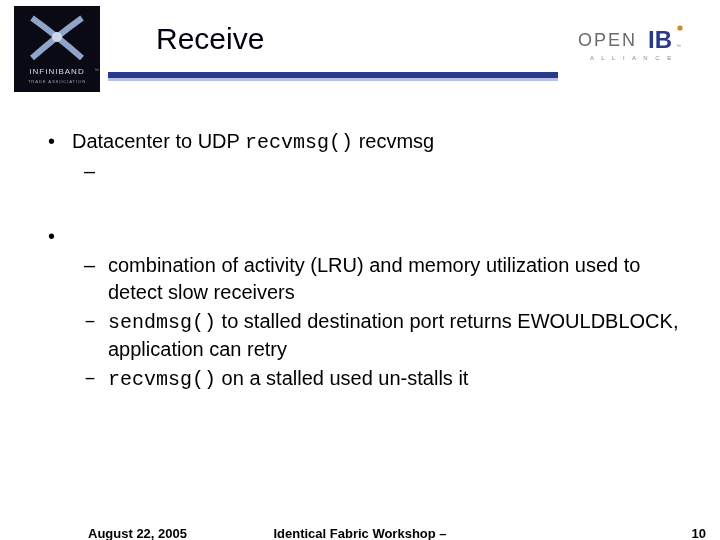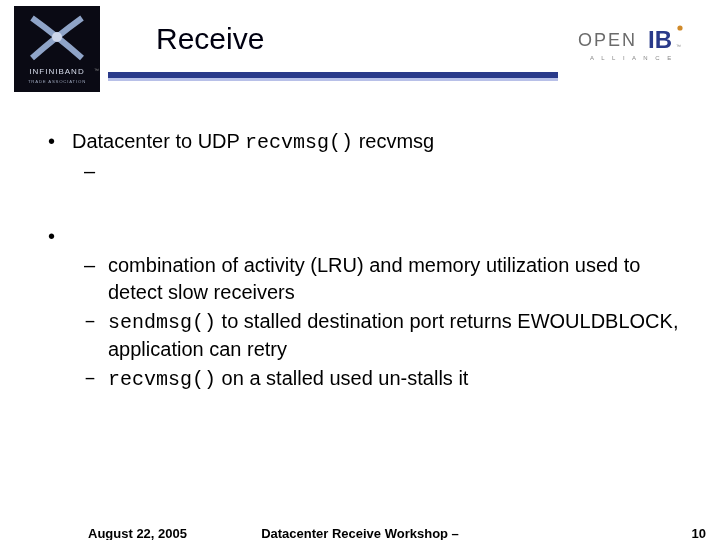--- a/index.html
+++ b/index.html
@@ -170,15 +170,15 @@
     <div class="dash mono">–</div>
     <div>
       <span class="mono">recvmsg()</span><span> on a stalled used un-stalls it</span>
     </div>
   </div>
 
 </div>
 
 <div class="footer">
   <div class="date">August 22, 2005</div>
-  <div class="center">Datacenter Receive Workshop –</div>
+  <div class="center">Identical Fabric Workshop –</div>
   <div class="page">10</div>
 </div>
 
 </body></html>

